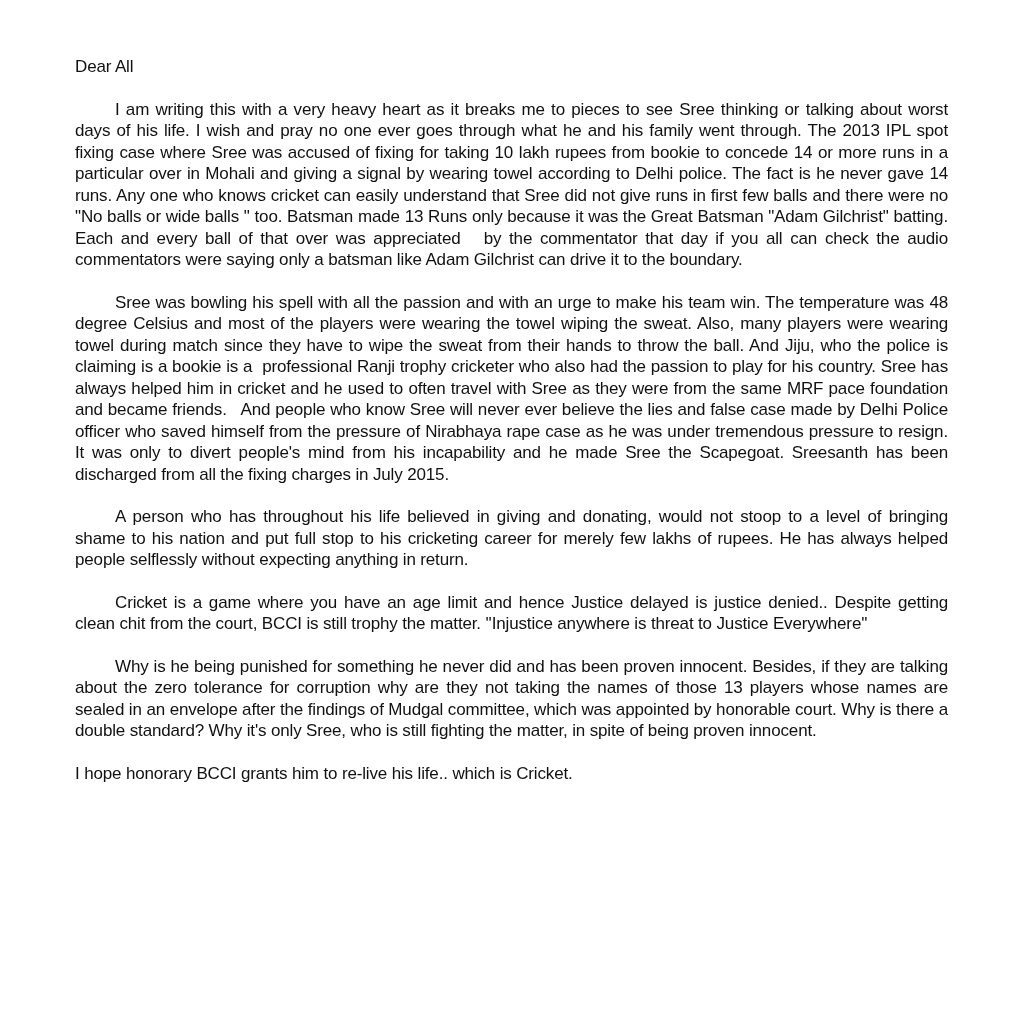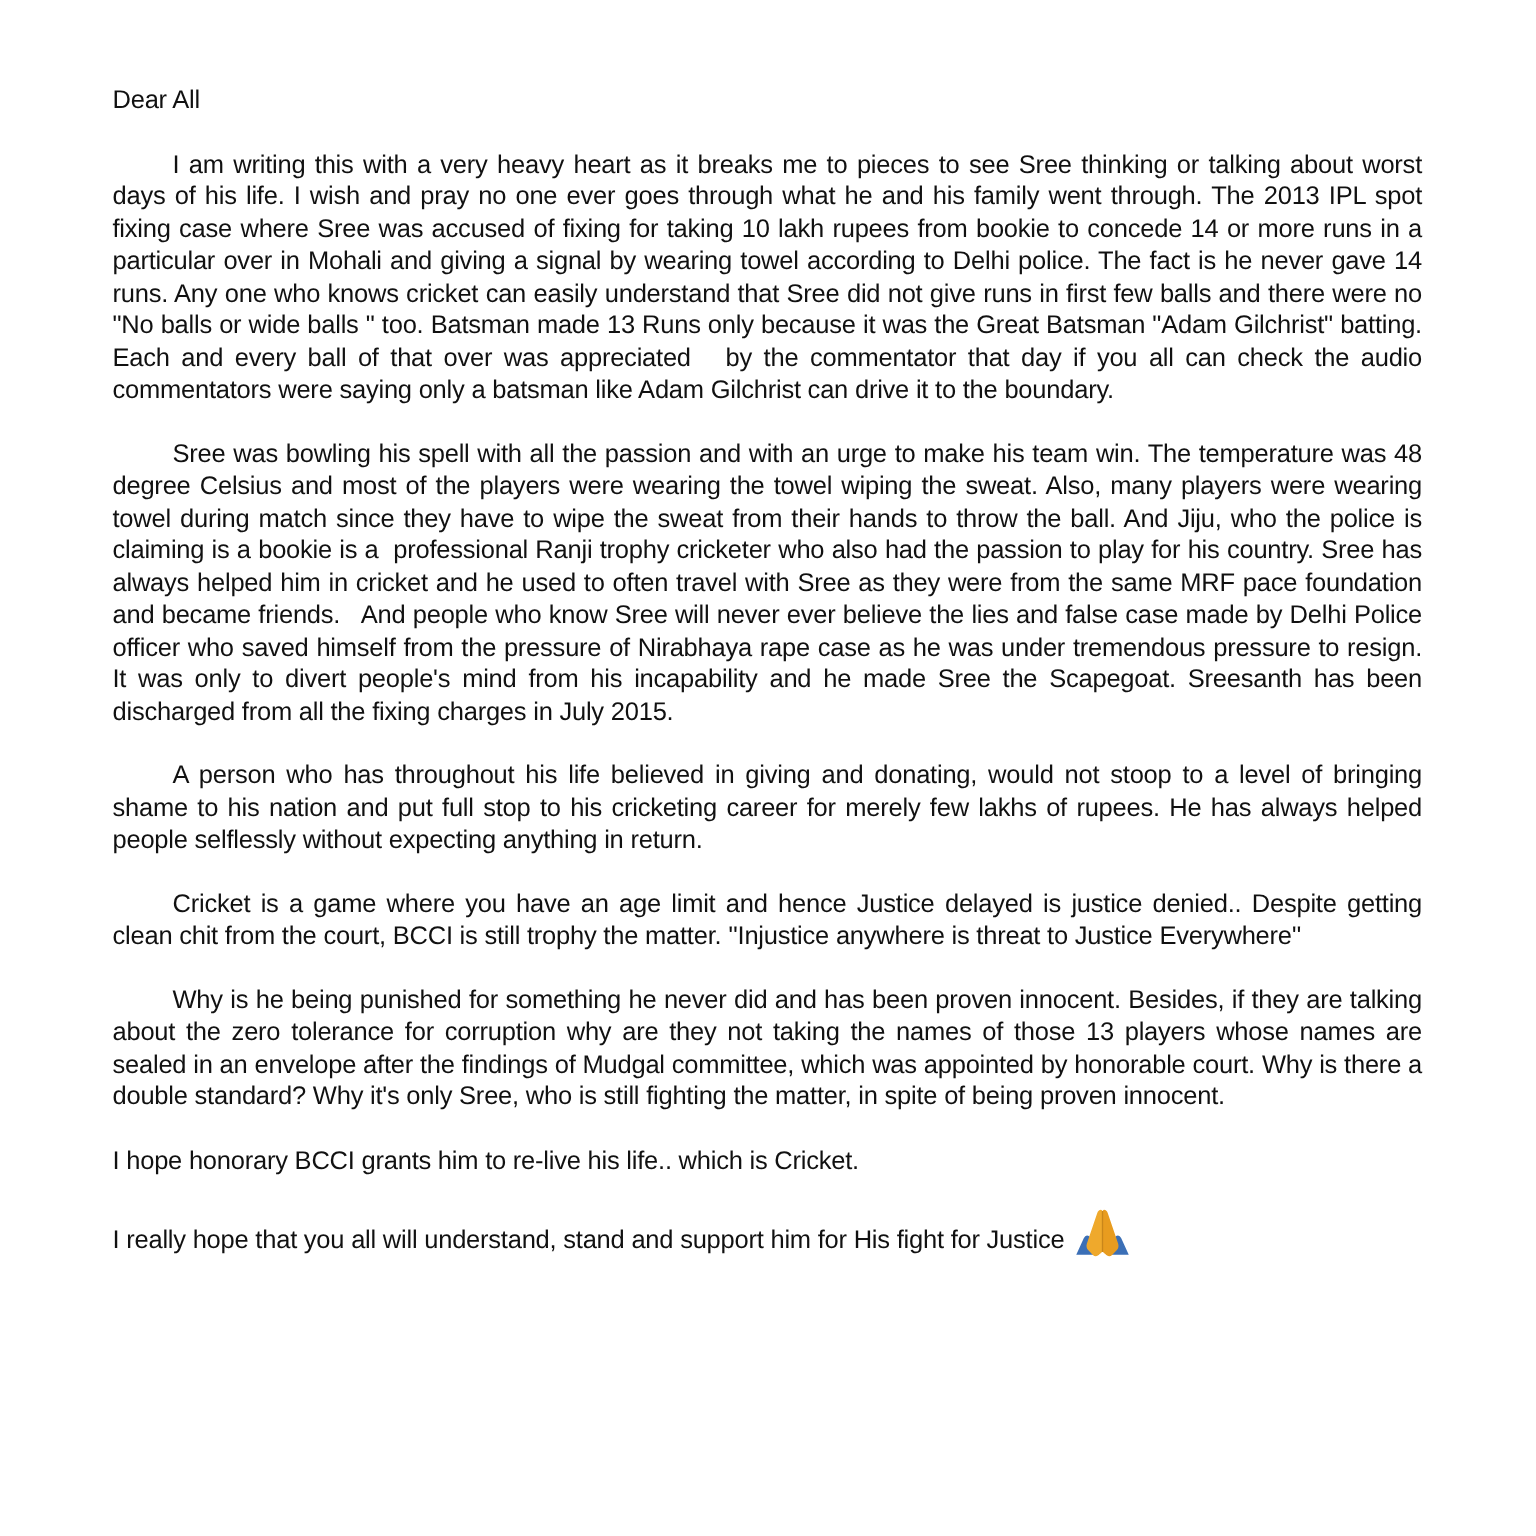--- a/index.html
+++ b/index.html
@@ -92,27 +92,15 @@
     <p class="para">Sree was bowling his spell with all the passion and with an urge to make his team win. The temperature was 48 degree Celsius and most of the players were wearing the towel wiping the sweat. Also, many players were wearing towel during match since they have to wipe the sweat from their hands to throw the ball. And Jiju, who the police is claiming is a bookie is a  professional Ranji trophy cricketer who also had the passion to play for his country. Sree has always helped him in cricket and he used to often travel with Sree as they were from the same MRF pace foundation and became friends.   And people who know Sree will never ever believe the lies and false case made by Delhi Police officer who saved himself from the pressure of Nirabhaya rape case as he was under tremendous pressure to resign. It was only to divert people's mind from his incapability and he made Sree the Scapegoat. Sreesanth has been discharged from all the fixing charges in July 2015.</p>
 
     <p class="para">A person who has throughout his life believed in giving and donating, would not stoop to a level of bringing shame to his nation and put full stop to his cricketing career for merely few lakhs of rupees. He has always helped people selflessly without expecting anything in return.</p>
 
     <p class="para">Cricket is a game where you have an age limit and hence Justice delayed is justice denied.. Despite getting clean chit from the court, BCCI is still trophy the matter. ''Injustice anywhere is threat to Justice Everywhere''</p>
 
     <p class="para">Why is he being punished for something he never did and has been proven innocent. Besides, if they are talking about the zero tolerance for corruption why are they not taking the names of those 13 players whose names are sealed in an envelope after the findings of Mudgal committee, which was appointed by honorable court. Why is there a double standard? Why it's only Sree, who is still fighting the matter, in spite of being proven innocent.</p>
 
     <p class="closing-line">I hope honorary BCCI grants him to re-live his life.. which is Cricket.</p>
 
-    <p class="closing-line last"><span>I really hope that you all will understand, stand and support him for His fight for Justice</span><span class="inline-emoji"><svg viewBox="0 0 40 34" width="40" height="34" xmlns="http://www.w3.org/2000/svg" aria-hidden="true">
-
-          <path d="M2.5 31.5 L7.5 20.5 Q9 17.5 11.5 19.5 L18 25.5 Q19.5 27 18.5 29 L17.5 31.5 Z" fill="#3b6fb6"></path>
-
-          <path d="M37.5 31.5 L32.5 20.5 Q31 17.5 28.5 19.5 L22 25.5 Q20.5 27 21.5 29 L22.5 31.5 Z" fill="#3b6fb6"></path>
-
-          <path d="M19 1.5 Q17.2 1.5 16.4 4 L9.6 24 Q8.8 26.6 10.4 28.4 L13.6 31.6 Q15.2 33.2 17.2 31.8 L19.4 30 Q20 29.4 20 28.4 L20 3.4 Q20 1.5 19 1.5 Z" fill="#efa92c"></path>
-
-          <path d="M21 1.5 Q22.8 1.5 23.6 4 L30.4 24 Q31.2 26.6 29.6 28.4 L26.4 31.6 Q24.8 33.2 22.8 31.8 L20.6 30 Q20 29.4 20 28.4 L20 3.4 Q20 1.5 21 1.5 Z" fill="#e89c1f"></path>
-
-          <path d="M20 2.4 L20 29.6" stroke="#c9861a" stroke-width="0.9" fill="none"></path>
-        </svg></span></p>
 
   </div>
 </div>
 
 </body></html>

